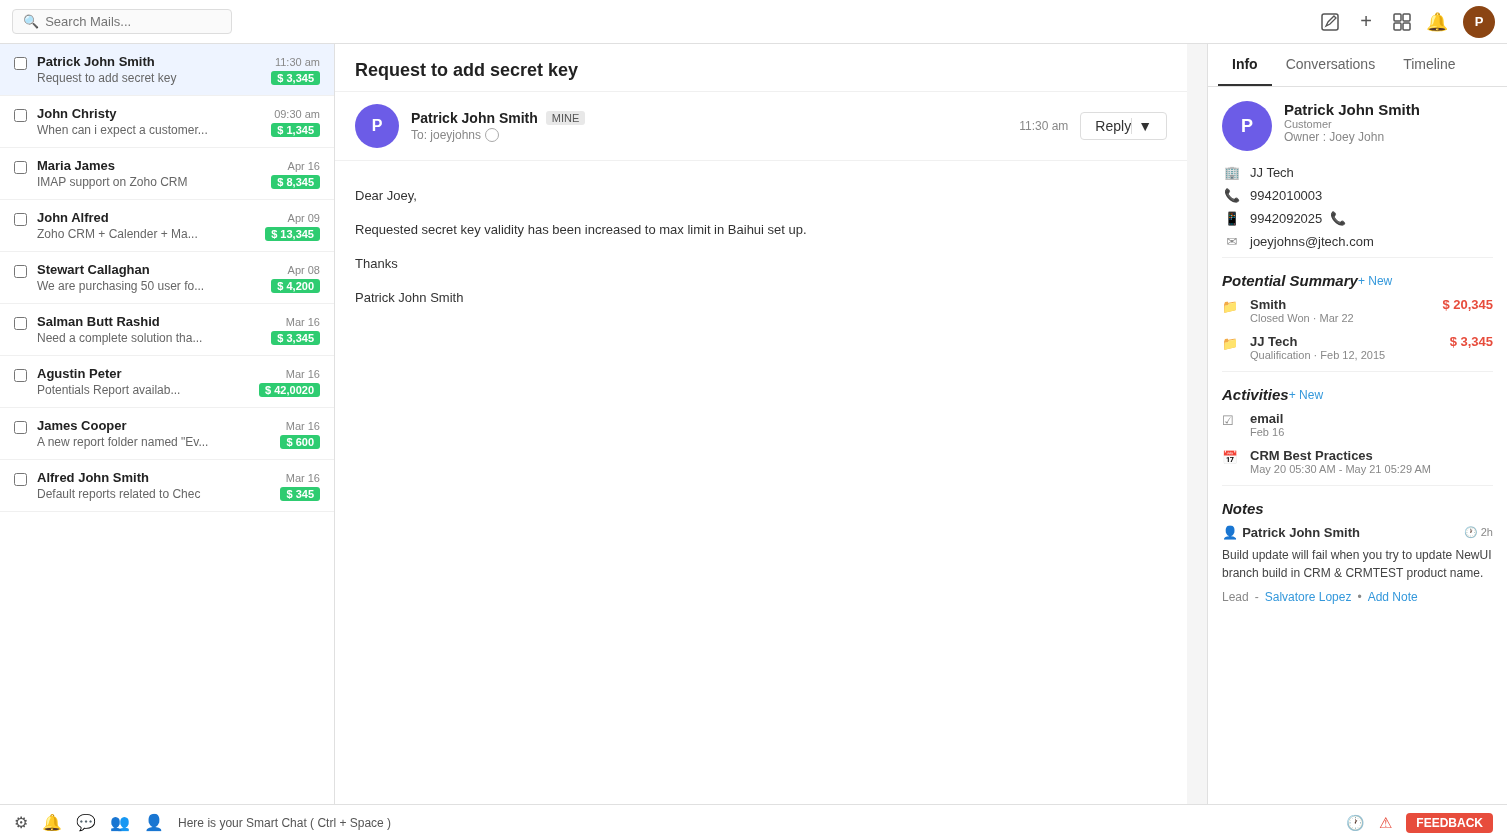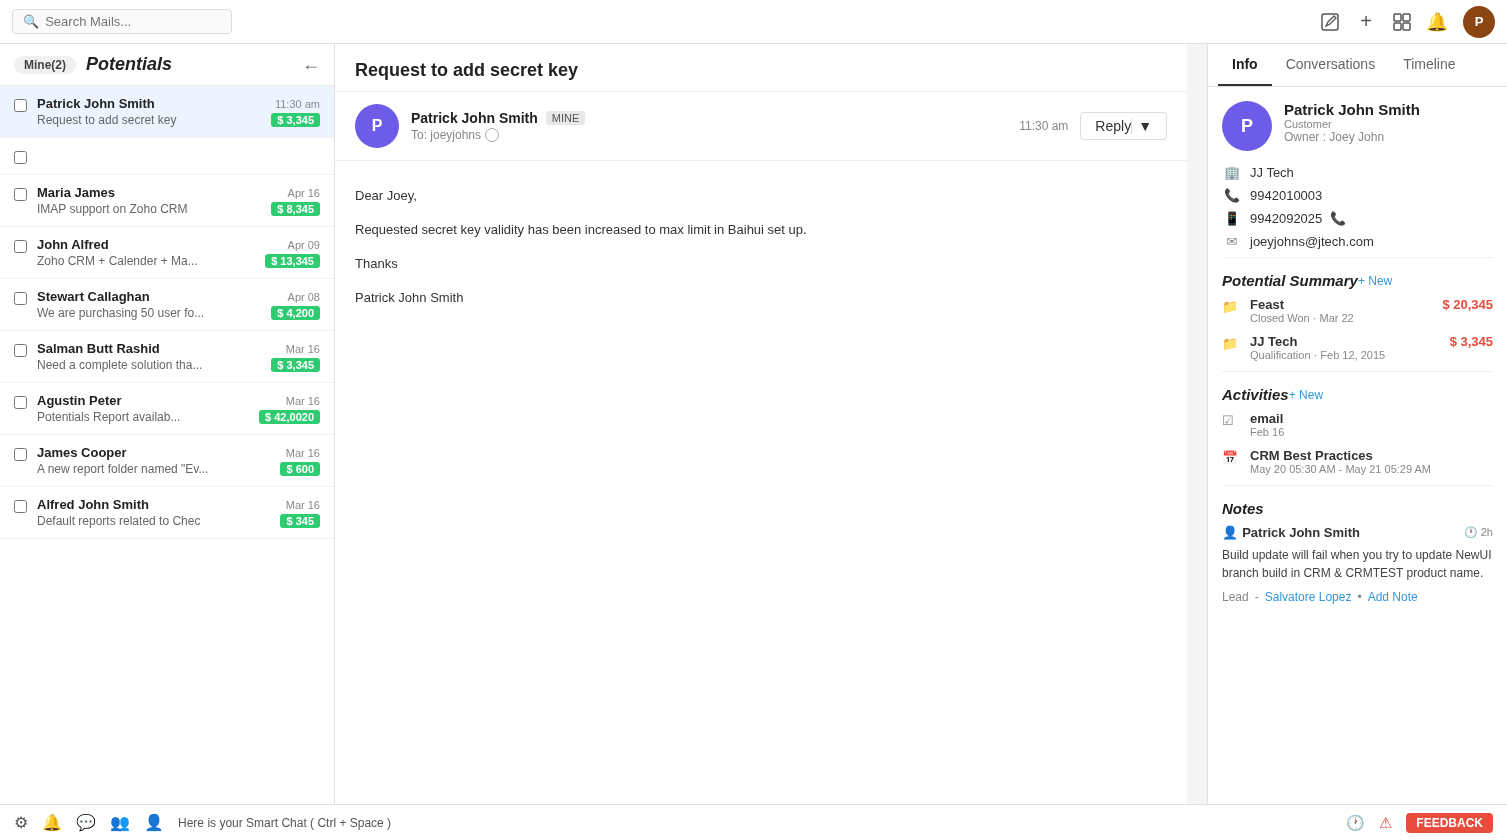--- a/index.html
+++ b/index.html
@@ -128,41 +128,46 @@
         </svg>
     </div>
     <div class="topbar-icon" style="font-size:18px;">🔔</div>
     <div class="avatar-circle" style="background:#8B4513;">P</div>
   </div>
 </div>
 
 <div class="main-layout">
 
   <div class="left-sidebar">
-    <div class="sidebar-header">
-      <span class="mine-badge">Mine(2)</span>
-      <span class="sidebar-title">Potentials</span>
-      <span class="back-arrow">←</span>
-    </div>
     <div class="mail-list" id="mail-list">
         <div class="mail-item active">
     <input type="checkbox" class="mail-checkbox" style="">
     <div class="mail-info">
       <div class="mail-row1">
         <span class="mail-sender">Patrick John Smith</span>
         <span class="mail-time">11:30 am</span>
       </div>
       <div class="mail-row2">
         <span class="mail-preview">Request to add secret key</span>
         <span class="mail-badge badge-green">$ 3,345</span>
       </div>
     </div>
   </div>
         <div class="mail-item">
     <input type="checkbox" class="mail-checkbox" style="">
+    <div class="mail-info">
+      <div class="mail-row1">
+        <span class="mail-sender">John Christy</span>
+        <span class="mail-time">09:30 am</span>
+      </div>
+      <div class="mail-row2">
+        <span class="mail-preview">When can i expect a customer...</span>
+        <span class="mail-badge badge-green">$ 1,345</span>
+      </div>
+    </div>
   </div>
         <div class="mail-item">
     <input type="checkbox" class="mail-checkbox" style="">
     <div class="mail-info">
       <div class="mail-row1">
         <span class="mail-sender">Maria James</span>
         <span class="mail-time">Apr 16</span>
       </div>
       <div class="mail-row2">
         <span class="mail-preview">IMAP support on Zoho CRM</span>
@@ -321,21 +326,21 @@
       <div class="divider"></div>
 
       <div class="section-header">
         <span class="section-title">Potential Summary</span>
         <span class="section-add">+ New</span>
       </div>
       <div id="potential-items">
           <div class="potential-item">
     <span class="pot-icon">📁</span>
     <div class="pot-info">
-      <div class="pot-name">Feast</div>
+      <div class="pot-name">Smith</div>
       <div class="pot-sub">Closed Won · Mar 22</div>
     </div>
     <span class="pot-amount">$ 20,345</span>
   </div>
           <div class="potential-item">
     <span class="pot-icon">📁</span>
     <div class="pot-info">
       <div class="pot-name">JJ Tech</div>
       <div class="pot-sub">Qualification · Feb 12, 2015</div>
     </div>

